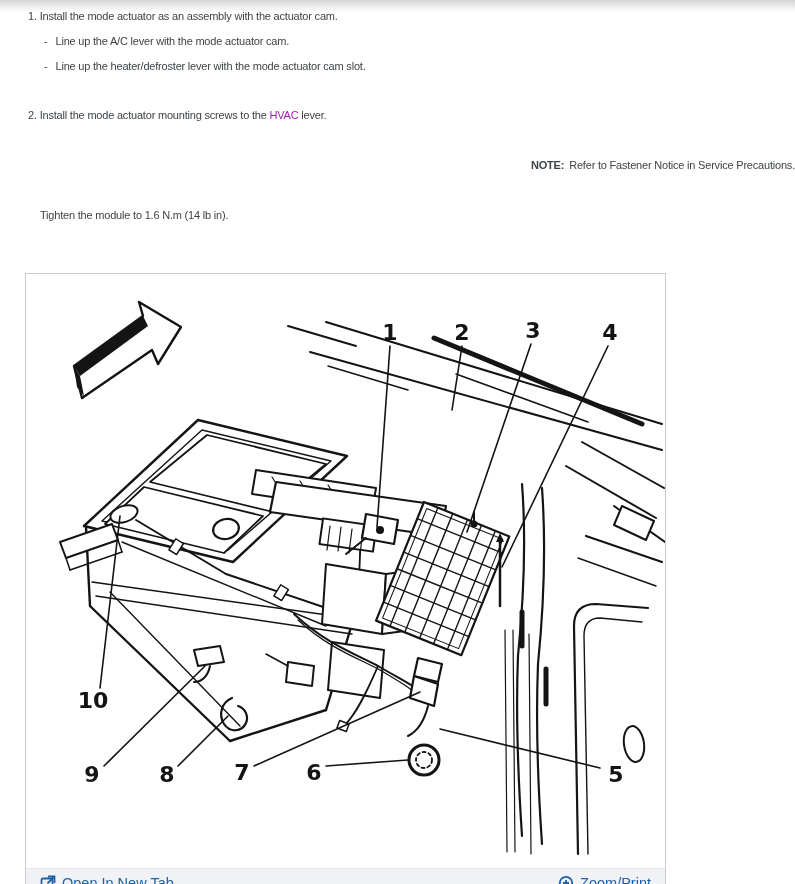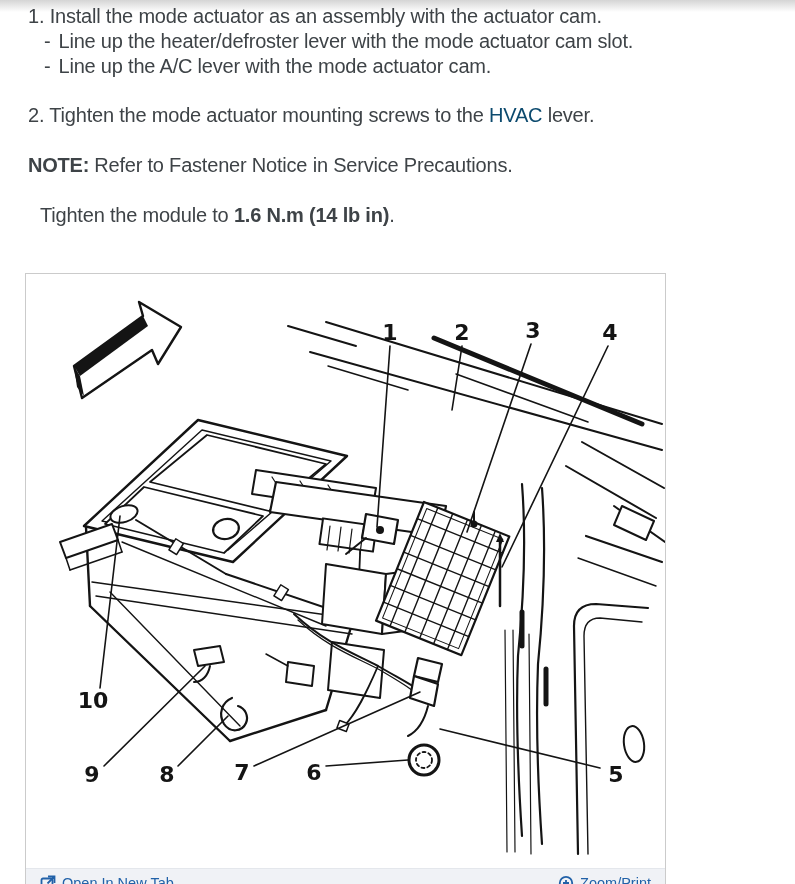--- a/index.html
+++ b/index.html
@@ -1,30 +1,30 @@
 <!DOCTYPE html>
 <html><head>
 <meta charset="utf-8">
 <style>
   * { margin:0; padding:0; box-sizing:border-box; }
   html,body { width:795px; height:884px; overflow:hidden; background:#fff;
     font-family:"Liberation Sans", sans-serif; color:#3e4347; }
   .top-shadow { position:absolute; top:0; left:0; width:795px; height:12px;
     background:linear-gradient(#d5d5d5, #ffffff); }
   .content { position:relative; padding-left:28px; letter-spacing:-0.2px; }
-  .line { font-size:20px; line-height:20px; white-space:nowrap; }
+  .line { font-size:11px; line-height:20px; white-space:nowrap; }
   .step1 { margin-top:6px; }
   .sub { margin-top:5px; padding-left:16px; }
   .sub .dash { margin-right:8px; }
   .step2 { margin-top:29px; }
-  .note-line { margin-top:30px; }
+  .note-line { margin-top:30px;text-align:right; }
   .note-label { font-weight:bold; margin-right:5px; }
   .torque-line { margin-top:30px; padding-left:12px; }
-  b { font-weight:bold; }
-  a.link { color:#0c4a6e; text-decoration:none; cursor:pointer; }
+  b { font-weight:normal; }
+  a.link { color:#a21caf; text-decoration:none; cursor:pointer; }
   .figure-box { position:relative; margin:48px 0 0 25px; width:641px; height:642px;
     border:1px solid #cbcbcb; background:#fff; }
   .figure-box svg.art { display:block; }
   .fig-footer { position:absolute; left:0; top:594px; width:639px; height:46px;
     background:#f0f2f6; border-top:1px solid #e4e7ec; display:flex;
     justify-content:space-between; align-items:flex-start; padding:6px 14px 0 14px; }
   .fig-link { display:flex; align-items:center; gap:6px; color:#2161a8;
     font-size:14.5px; font-weight:500; cursor:pointer; text-decoration:none; }
   .fig-link svg { display:block; }
 </style>
@@ -32,28 +32,28 @@
 <body>
 
 <div class="top-shadow"></div>
 
 <div class="content">
   <div class="line step1">
     <span>1.</span>
     <span>Install the mode actuator as an assembly with the actuator cam.</span>
   </div>
   <div class="line sub">
+    <span class="dash">-</span><span>Line up the A/C lever with the mode actuator cam.</span>
+  </div>
+  <div class="line sub">
     <span class="dash">-</span><span>Line up the heater/defroster lever with the mode actuator cam slot.</span>
-  </div>
-  <div class="line sub">
-    <span class="dash">-</span><span>Line up the A/C lever with the mode actuator cam.</span>
   </div>
   <div class="line step2">
     <span>2.</span>
-    <span>Tighten the mode actuator mounting screws to the </span><a class="link">HVAC</a><span> lever.</span>
+    <span>Install the mode actuator mounting screws to the </span><a class="link">HVAC</a><span> lever.</span>
   </div>
   <div class="line note-line">
     <span class="note-label">NOTE:</span><span>Refer to Fastener Notice in Service Precautions.</span>
   </div>
   <div class="line torque-line">
     <span>Tighten the module to </span><b>1.6 N.m (14 lb in)</b><span>.</span>
   </div>
 </div>
 
 <div class="figure-box">

